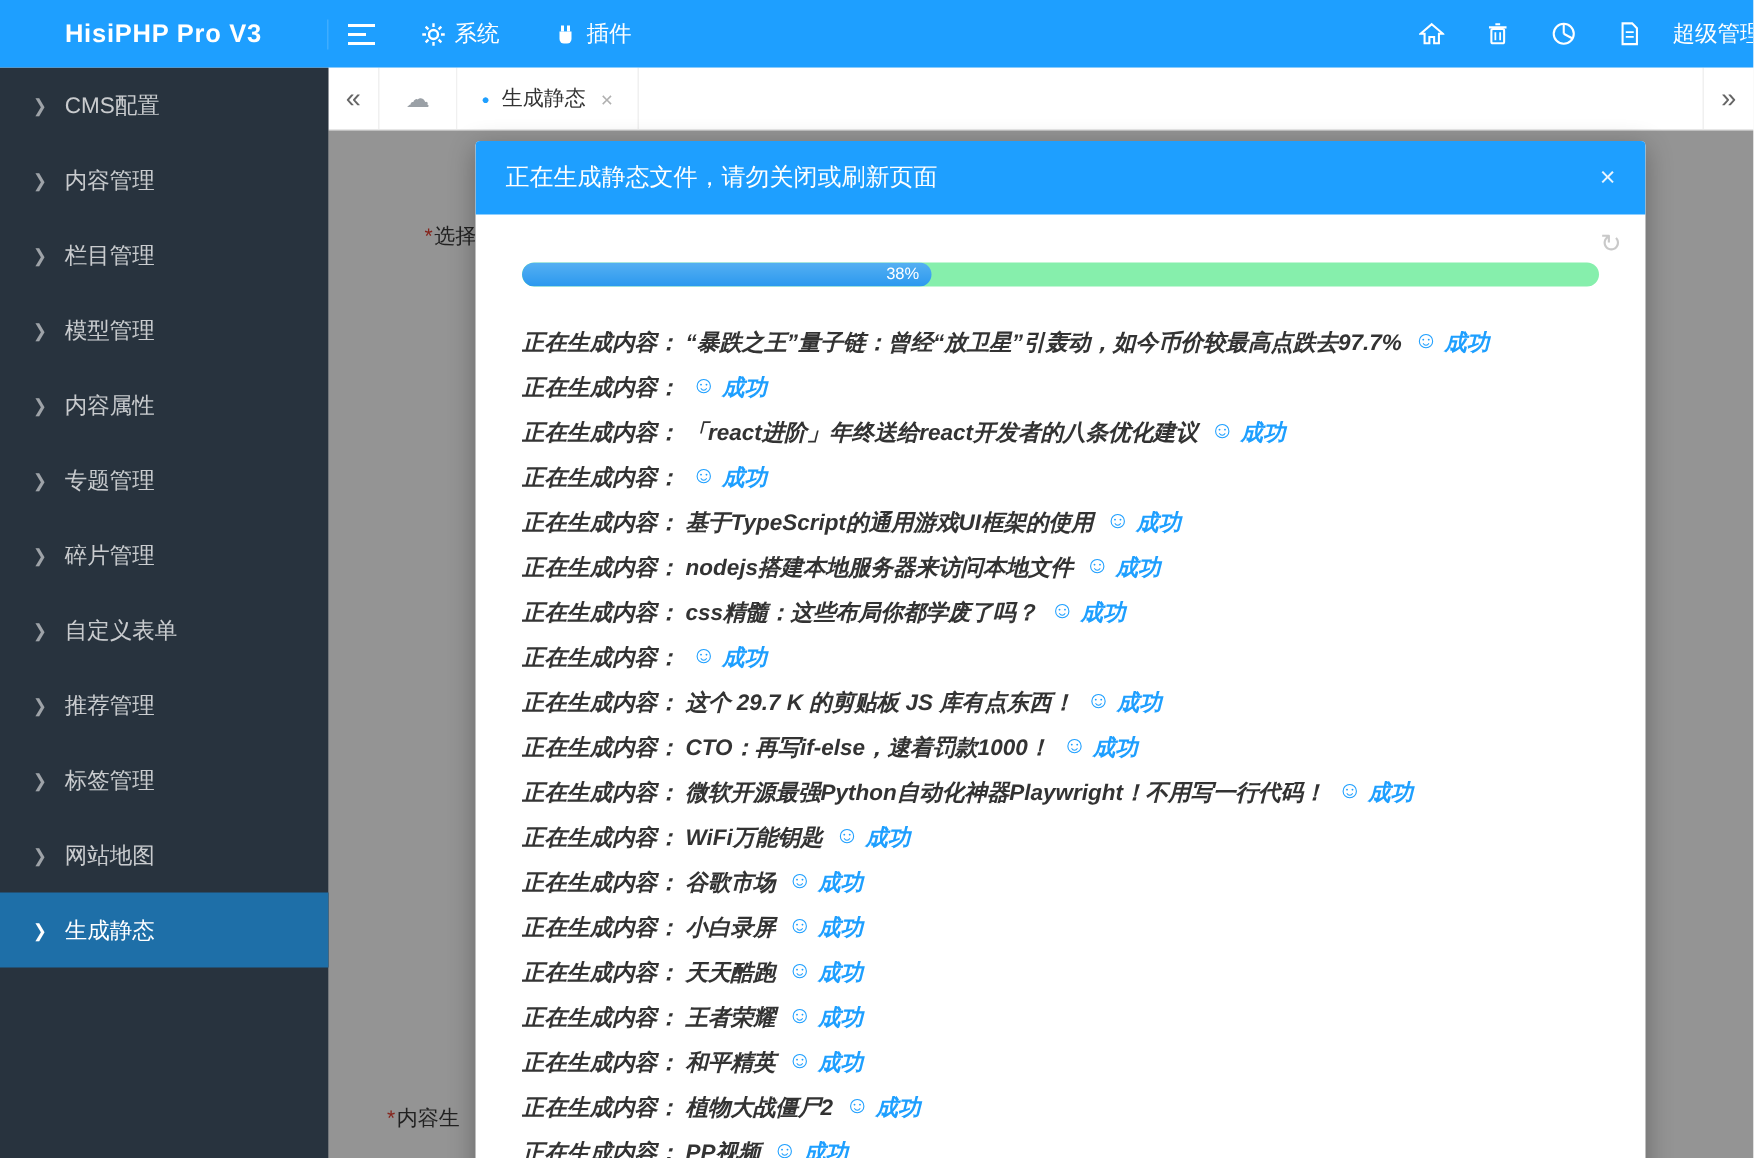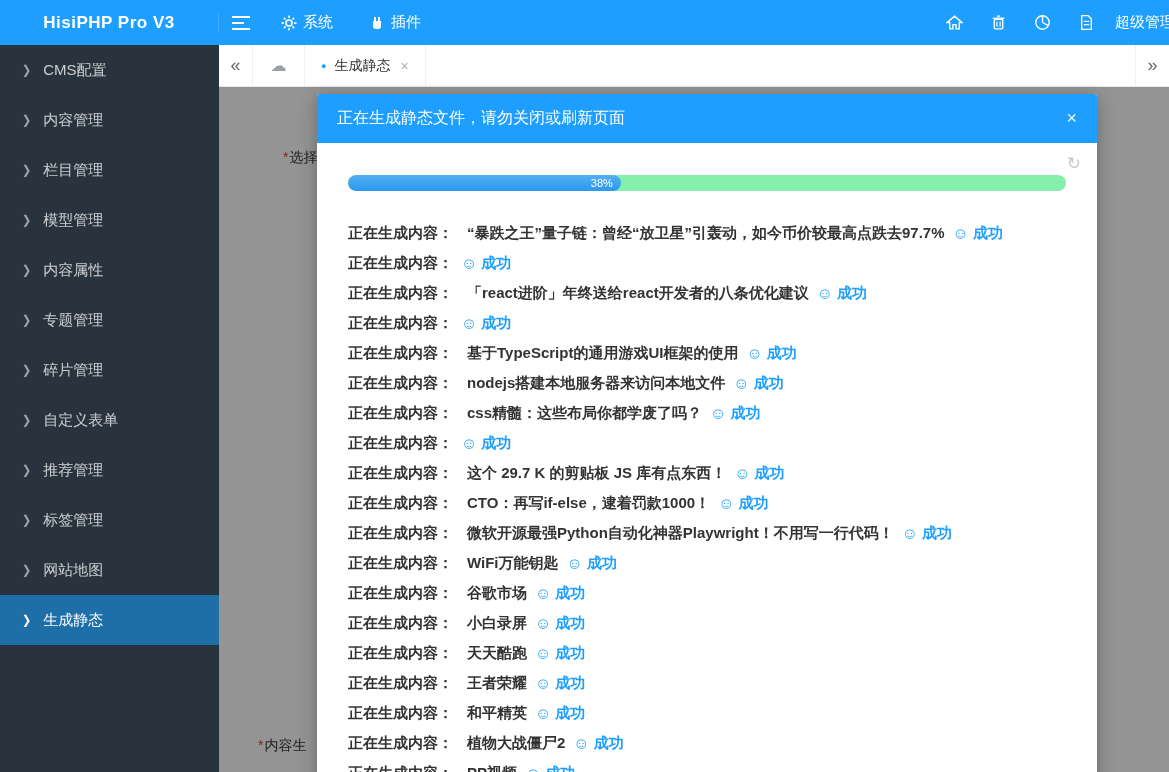--- a/index.html
+++ b/index.html
@@ -48,23 +48,23 @@
   .modal { position:absolute; left:98px; top:7px; width:780px; height:920px; background:#fff; border-radius:3px; box-shadow:0 4px 18px rgba(0,0,0,.3); z-index:50; overflow:hidden; }
   .modal-header { height:49px; background:#1E9FFF; color:#fff; display:flex; align-items:center; padding:16px 20px; font-size:16px; }
   .modal-close { margin-left:auto; font-size:18px; cursor:pointer; color:#fff; opacity:.9; }
   .modal-body { position:relative; padding:18px 31px 20px 31px; }
   .refresh-ico { position:absolute; right:16px; top:10px; color:#c9c9c9; font-size:17px; }
 
   .progress-track { margin-top:14px; height:16px; background:#86efac; border-radius:9px; overflow:hidden; }
   .progress-fill { height:100%; background:linear-gradient(180deg,#55b0f2,#2b98ef); border-radius:9px; display:flex; align-items:center; justify-content:flex-end; padding-right:8px; color:#fff; font-size:11px; }
 
   .gen-list { margin-top:22px; }
-  .gen-row { height:30px; display:flex; align-items:flex-end; font-size:15px; color:#333; white-space:nowrap; overflow:hidden; }
+  .gen-row { height:30px; display:flex; align-items:center; font-size:15px; color:#333; white-space:nowrap; overflow:hidden;font-style:italic; }
   .gen-prefix { font-weight:600; color:#333; }
-  .gen-title { font-weight:700; color:#333; margin-left:14px; }
+  .gen-title { font-weight:700; color:#333; margin-left:4px; }
   .gen-status { color:#1E9FFF; margin-left:8px; display:flex; align-items:center; gap:4px; font-weight:600; }
   .smiley { font-size:16px; line-height:1; }
 </style>
 </head>
 <body>
 
 <header class="header">
   <div class="logo">HisiPHP Pro V3</div>
   <div class="hamburger">
     <svg width="18" height="16" viewBox="0 0 18 16">

